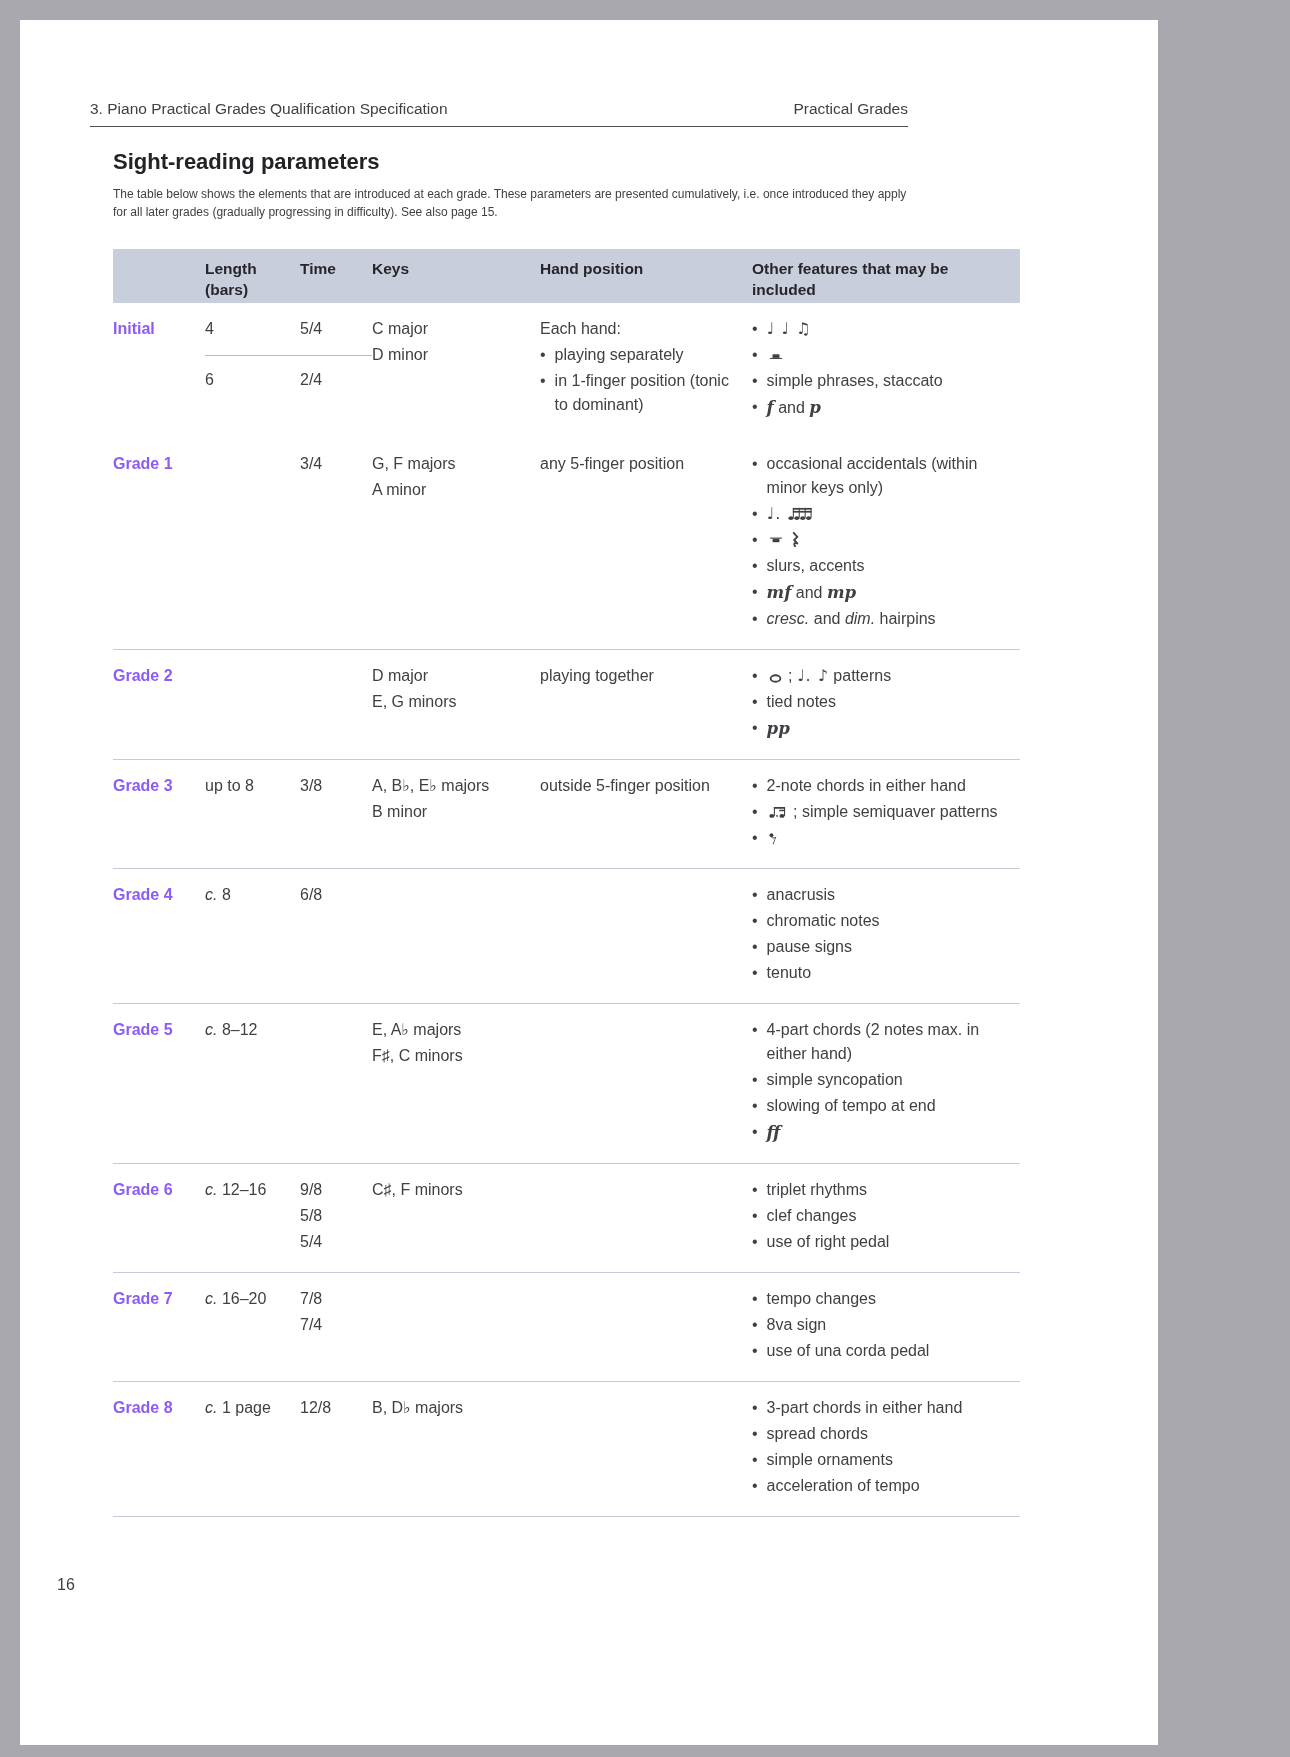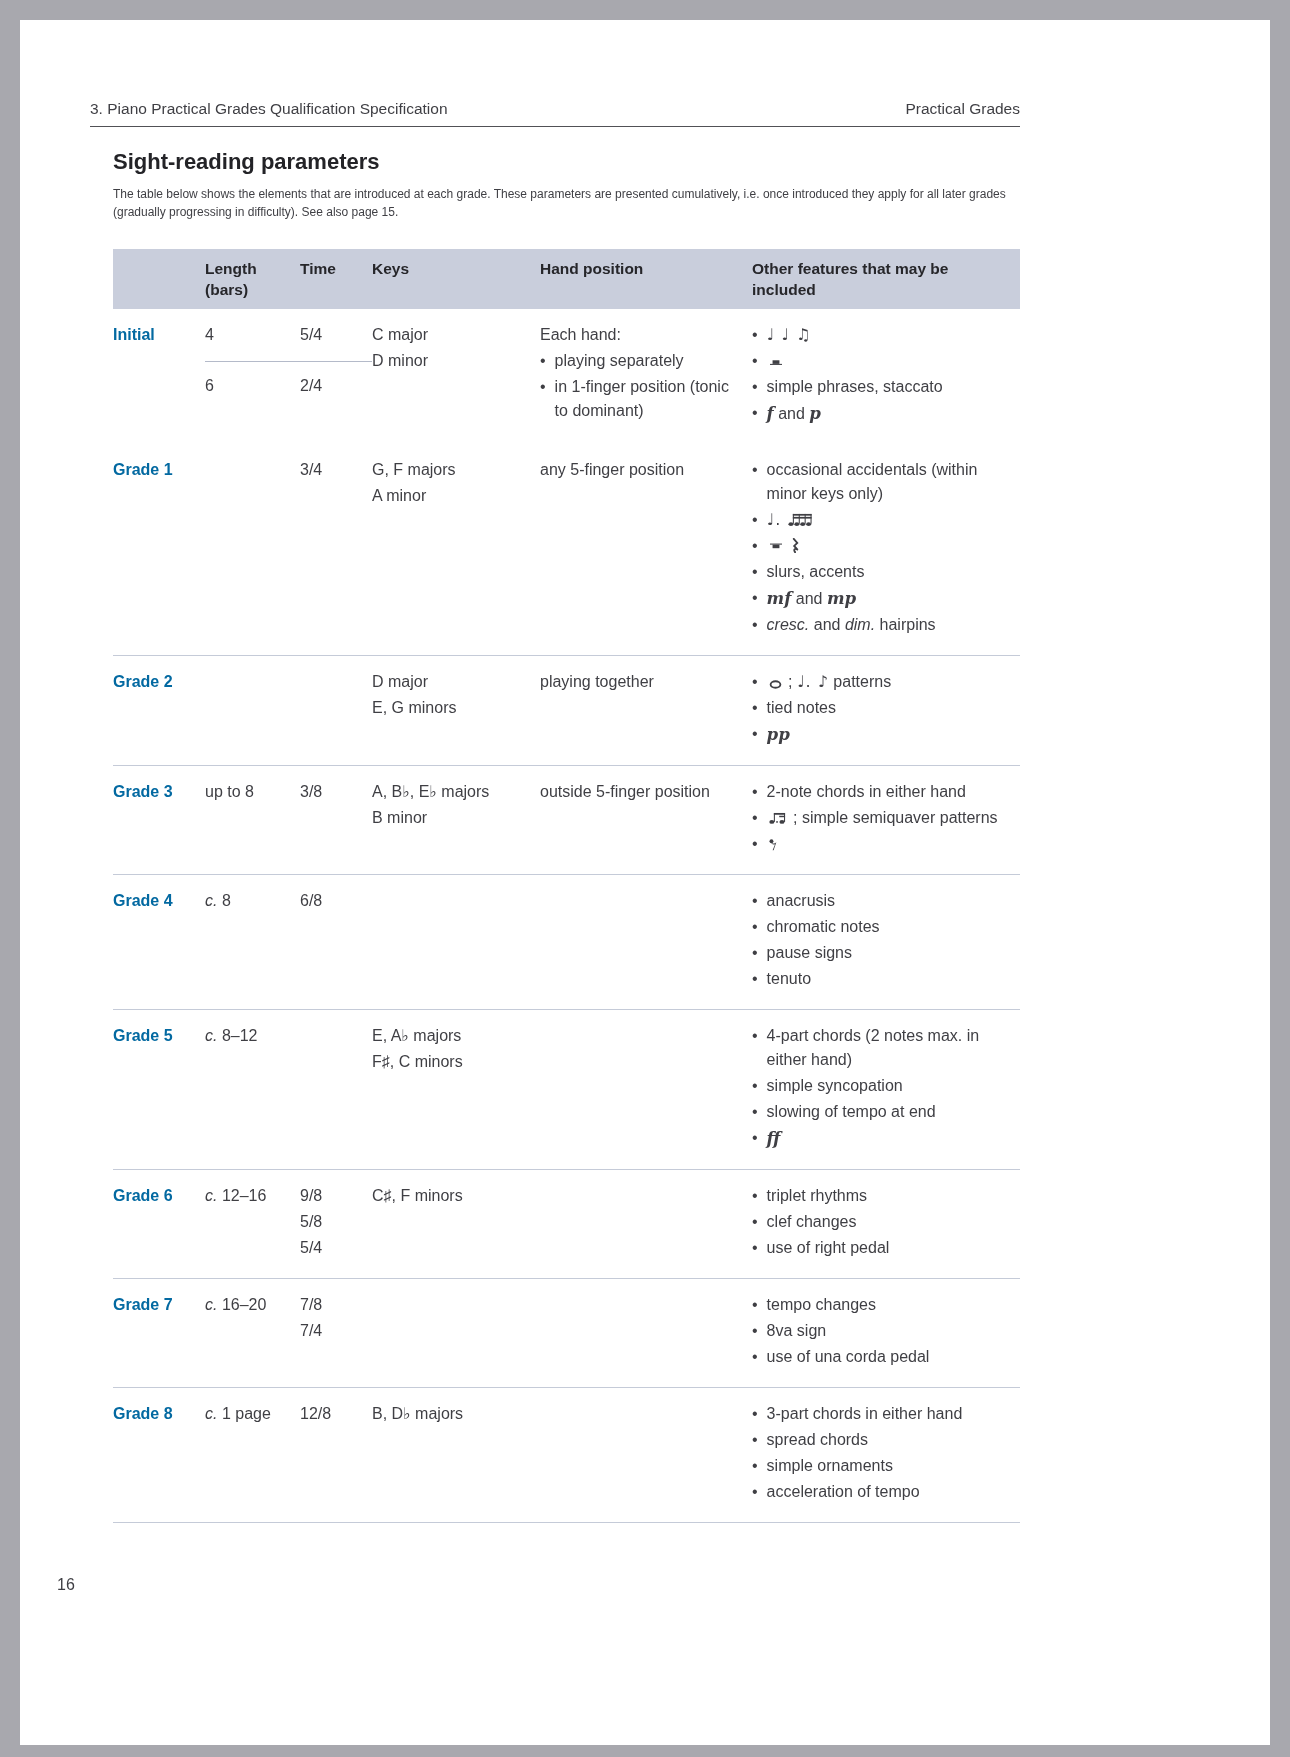--- a/index.html
+++ b/index.html
@@ -3,44 +3,44 @@
 <meta charset="utf-8">
 <style>
   * { box-sizing: border-box; }
   html { --frame-bg:#a8a8ae; --header-bg:#c9cedc; --divider:#c5cbd8; }
   body {
     margin:0; padding:20px 20px 12px;
     background:var(--frame-bg);
     font-family:"Liberation Sans","DejaVu Sans",sans-serif;
     color:#3f3f44;
   }
-  .page { position:relative; background:#ffffff; width:1250px; min-height:1725px; }
+  .page { position:relative; background:#ffffff; width:1138px; min-height:1725px; }
   .doc-header {
     display:flex; justify-content:space-between; align-items:flex-end;
     margin:0 250px 0 70px; padding:80px 0 8px;
     font-size:15.5px; color:#3f3f44;
     border-bottom:1.5px solid #515156;
   }
   main { padding:22px 250px 0 93px; }
   .title { margin:0 0 10px; font-size:22px; font-weight:bold; color:#232327; }
   .intro { margin:0 0 28px; font-size:12px; line-height:1.5; max-width:910px; }
   table.grades {
     width:907px; border-collapse:collapse; table-layout:fixed;
     font-size:16px; color:#3f3f44; border-bottom:1px solid var(--divider);
   }
   thead th {
     background:var(--header-bg); text-align:left; vertical-align:top;
     font-size:15.5px; color:#26262a; font-weight:bold;
-    padding:10px 8px 8px 0; line-height:1.35;
+    padding:10px 8px 2px 0; line-height:1.35;
   }
   .th-line { white-space:nowrap; }
   tbody td { vertical-align:top; padding:14px 14px 16px 0; line-height:1.5; }
   tbody td.col-length, tbody td.col-time { padding-right:0; }
   tbody tr.divided td { border-top:1px solid var(--divider); }
-  .grade-label { font-weight:bold; color:#0369a1; }
+  .grade-label { font-weight:bold; color:#8b5cf6; }
   .line { margin-bottom:2px; }
   .extra { margin-top:14px; padding-top:12px; border-top:1px solid #b4bac9; }
   .bullet { display:flex; gap:9px; margin-bottom:2px; }
   .dot { flex:0 0 auto; }
   .btext { flex:1 1 auto; }
   .seg-it { font-style:italic; }
   .seg-dyn { font-family:"DejaVu Serif",serif; font-style:italic; font-weight:bold; font-size:1.04em; }
   .seg-mus { font-family:"DejaVu Sans",sans-serif; letter-spacing:1px; }
   .seg-icon { display:inline-block; margin:0 2px; }
   .seg-icon svg { fill:#3f3f44; vertical-align:-2px; }

